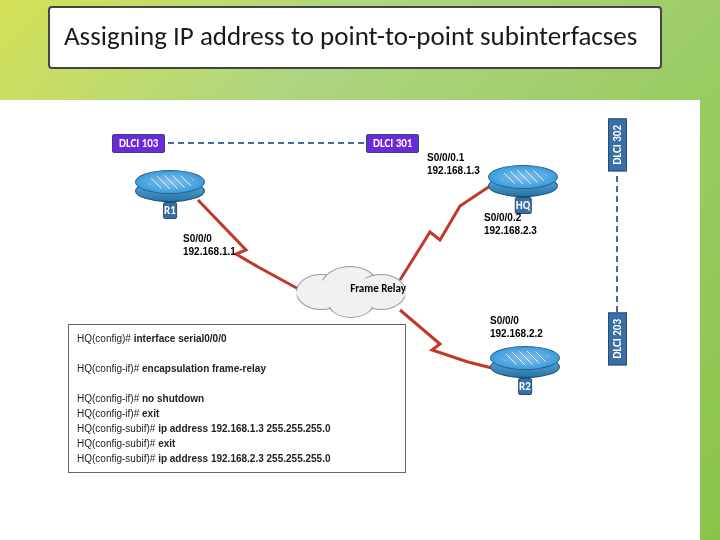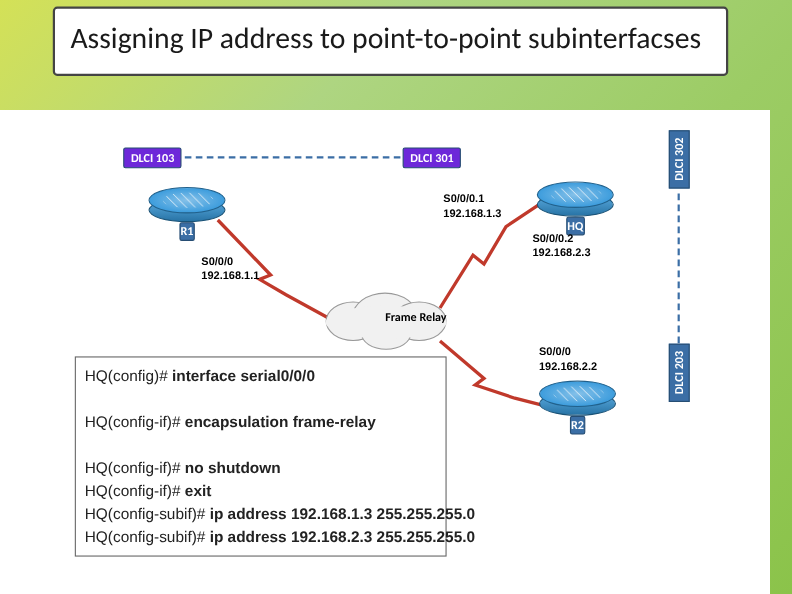--- a/index.html
+++ b/index.html
@@ -162,21 +162,21 @@
   .dashed-v {
     border-left: 2px dashed #3b6ea5;
     position: absolute;
     z-index: 2;
   }
   .cli-box {
     position: absolute;
     border: 1px solid #666;
     background: #fff;
     font-family: Arial, sans-serif;
-    font-size: 14px;
+    font-size: 10px;
     color: #222;
     padding: 6px 8px;
     z-index: 5;
     line-height: 1.5;
   }
   .cli-box .line-cli {
     white-space: nowrap;
   }
   .cli-cmd { font-weight: bold; }
 </style>
@@ -211,21 +211,21 @@
 <div class="dlci-vert" style="left:608px; top:118px;">DLCI 302</div>
 <div class="dlci-vert" style="left:608px; top:312px;">DLCI 203</div>
 
 <div class="dashed-h" style="left:168px; top:142px; width:196px;"></div>
 
 <div class="dashed-v" style="left:616px; top:176px; height:136px;"></div>
 
 <div class="txt" style="left:183px; top:233px;">
   <span>S0/0/0</span><br><span>192.168.1.1</span>
 </div>
-<div class="txt" style="left:403px; top:152px;margin-top:24px;">
+<div class="txt" style="left:427px; top:152px;">
   <span>S0/0/0.1</span><br><span>192.168.1.3</span>
 </div>
 <div class="txt" style="left:484px; top:212px;">
   <span>S0/0/0.2</span><br><span>192.168.2.3</span>
 </div>
 <div class="txt" style="left:490px; top:315px;">
   <span>S0/0/0</span><br><span>192.168.2.2</span>
 </div>
 
 <div class="cloud" style="left:296px; top:260px;">
@@ -244,14 +244,15 @@
 </svg>
 
 <div class="cli-box" style="left:68px; top:324px; width:338px;" id="cli">
     <div class="line-cli"><span>HQ(config)# </span><span class="cli-cmd">interface serial0/0/0</span></div>
     <div class="line-cli">&nbsp;</div>
     <div class="line-cli"><span>HQ(config-if)# </span><span class="cli-cmd">encapsulation frame-relay</span></div>
     <div class="line-cli">&nbsp;</div>
     <div class="line-cli"><span>HQ(config-if)# </span><span class="cli-cmd">no shutdown</span></div>
     <div class="line-cli"><span>HQ(config-if)# </span><span class="cli-cmd">exit</span></div>
     <div class="line-cli"><span>HQ(config-subif)# </span><span class="cli-cmd">ip address 192.168.1.3 255.255.255.0</span></div>
+    <div class="line-cli"><span>HQ(config-subif)# </span><span class="cli-cmd">exit</span></div>
     <div class="line-cli"><span>HQ(config-subif)# </span><span class="cli-cmd">ip address 192.168.2.3 255.255.255.0</span></div>
   </div>
 
 </body></html>

